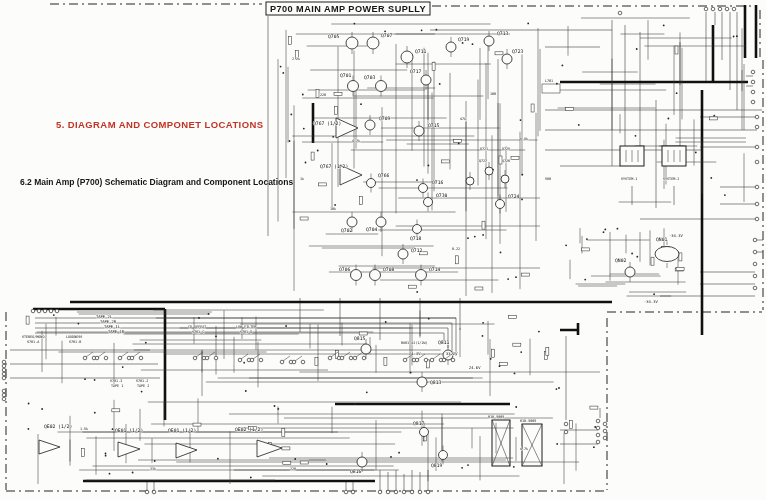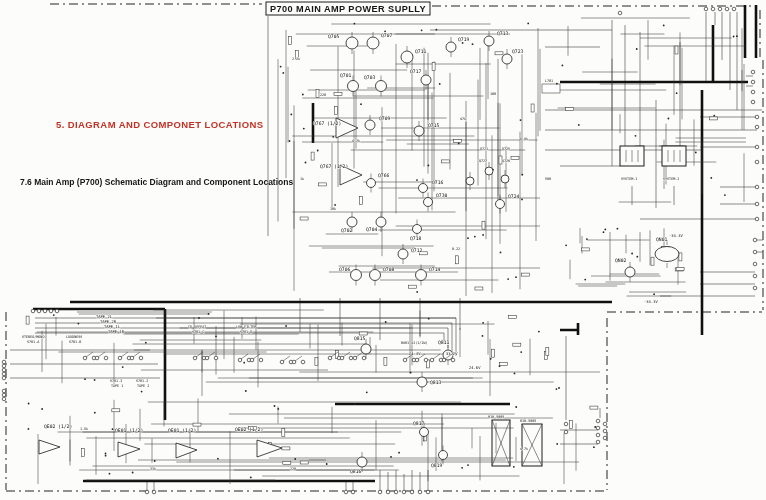--- a/index.html
+++ b/index.html
@@ -21,21 +21,21 @@
   text{fill:#161616;paint-order:stroke;stroke:#fcfcfa;stroke-width:.8px;}
   .title{font:700 8.5px "Liberation Sans",sans-serif;letter-spacing:.4px;stroke-width:0}
   .lbl{font:4.7px "DejaVu Sans Mono",monospace;}
   .sm{font:3.8px "DejaVu Sans Mono",monospace;}
   .xs{font:3.4px "DejaVu Sans Mono",monospace;}
 </style>
 </head>
 <body style="background: rgb(252, 252, 250);">
 
 <div class="h-red" style="color: rgb(194, 51, 39);">5. DIAGRAM AND COMPONET LOCATIONS</div>
-<div class="h-sub">7.6 Main Amp (P700) Schematic Diagram and Component Locations</div>
+<div class="h-sub">6.2 Main Amp (P700) Schematic Diagram and Component Locations</div>
 
 <svg id="schem" width="766" height="500" viewBox="0 0 766 500">
 
   <path class="dash" d="M50 4 H262 M432 6 H756 M760 10 V60 M763 60 V310 M607 312 H762 M607 318 V490 M6 312 V490 M6 491 H606"></path>
 
   <path class="thin" d="
     M268 16 V236
     M35 318 H456 M35 323 H452 M35 328 H448 M35 333 H444
     M456 318 V356 M452 323 V352 M448 328 V348 M444 333 V344
     M300 298 V332 M340 298 V336 M380 298 V340 M420 298 V336 M460 298 V330

